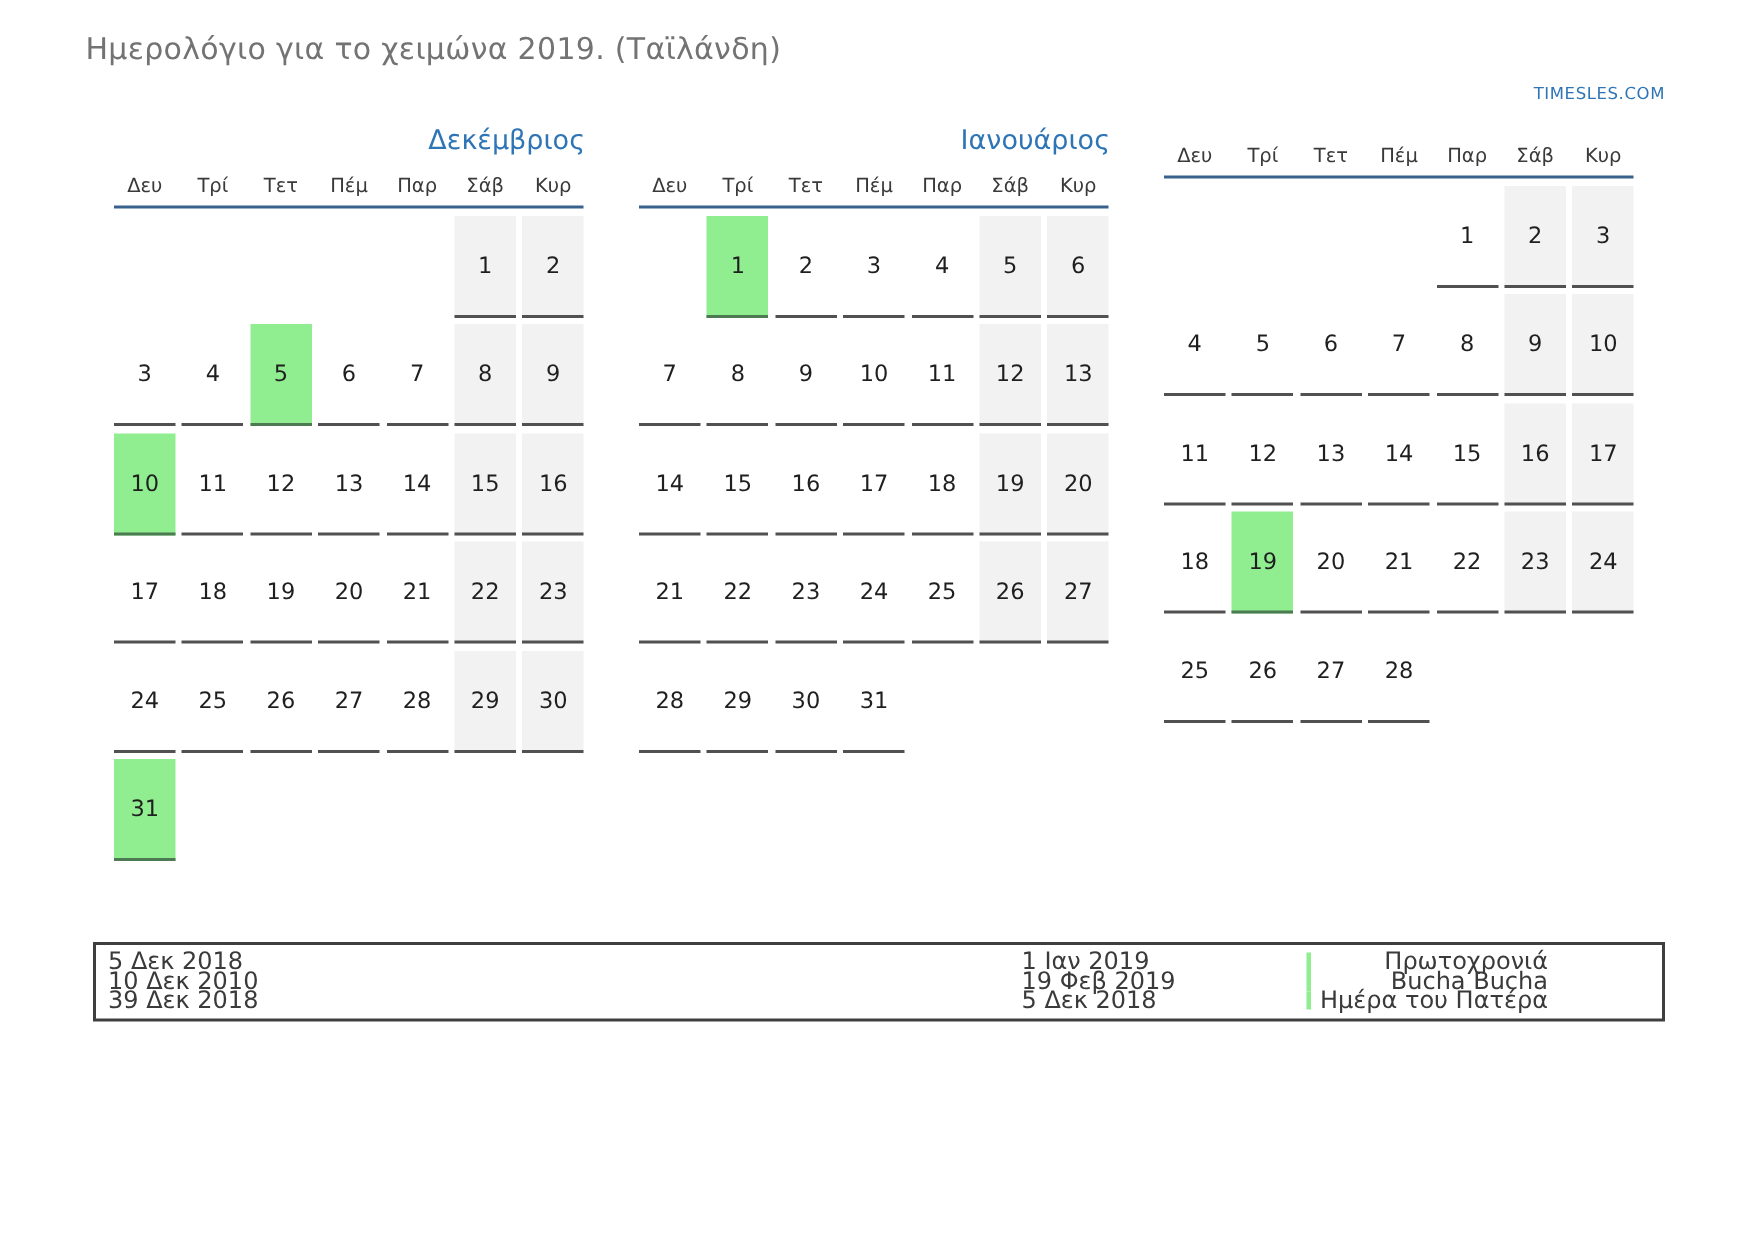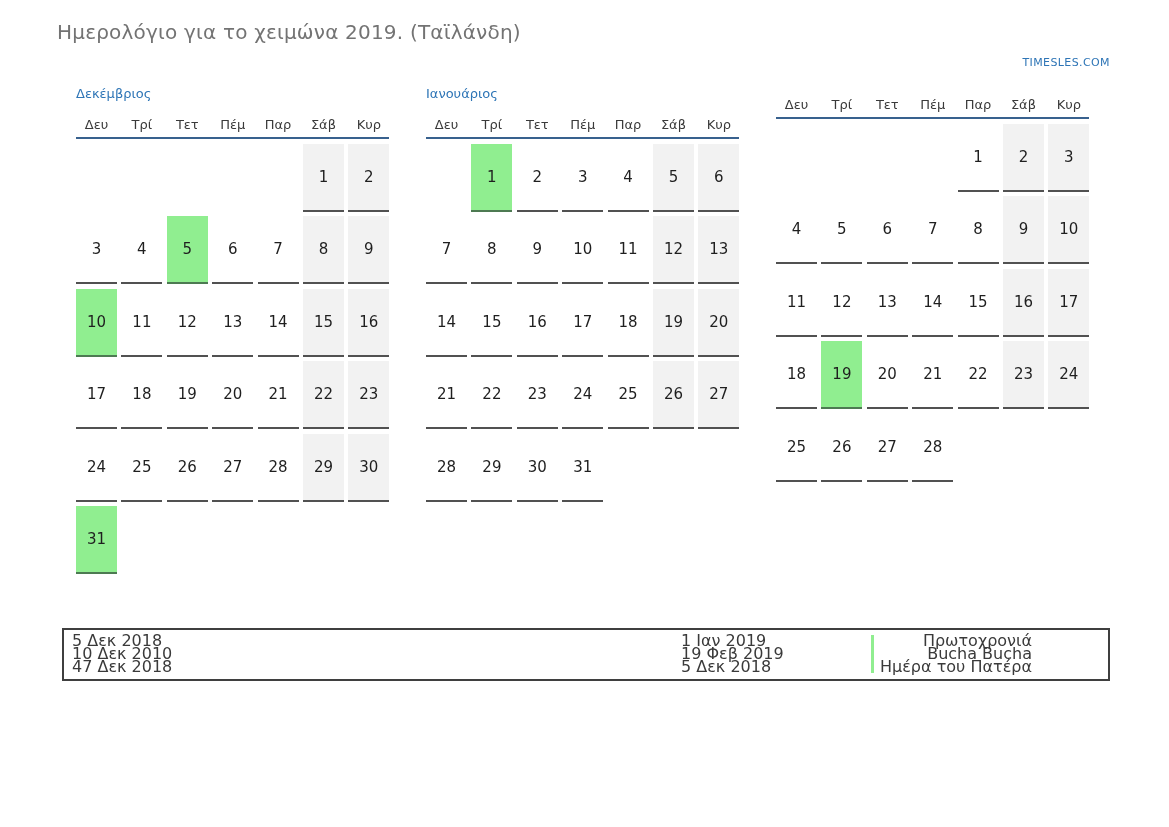--- a/index.html
+++ b/index.html
@@ -21,21 +21,21 @@
     font-size:20px;font-weight:400;color:#737373;letter-spacing:0.2px;
   }
   .brand{
     position:absolute;top:24px;right:59px;
     font-size:11px;font-weight:400;color:var(--accent);
     letter-spacing:0.4px;text-decoration:none;cursor:pointer;margin-top:32px;
   }
   .months{position:absolute;left:0;top:0;width:100%;height:100%;}
   .month{position:absolute;top:84px;width:314px;}
   .month-name{
-    text-align:left;font-size:13px;color:var(--accent);height:20px;line-height:20px;
+    text-align:right;font-size:18px;color:var(--accent);height:20px;line-height:20px;
   }
   .weekdays{
     display:grid;grid-template-columns:repeat(7,41px);column-gap:4.4px;
     margin-top:13px;
   }
   .weekday{
     text-align:center;font-size:13px;color:#3a3a3a;height:15px;line-height:15px;
   }
   .head-rule{
     border-bottom:2.5px solid var(--line-blue);margin-top:5px;width:313.4px;
@@ -435,21 +435,21 @@
         <div class="cell empty"></div>
         <div class="cell empty"></div>
       </div>
     </div>
   </div>
 
 <div class="legend">
   <div class="legend-col lg-d1">
       <div class="legend-line">5 Δεκ 2018</div>
       <div class="legend-line">10 Δεκ 2010</div>
-      <div class="legend-line">47 Δεκ 2018</div>
+      <div class="legend-line">39 Δεκ 2018</div>
     </div>
   <div class="legend-col lg-d2">
       <div class="legend-line">1 Ιαν 2019</div>
       <div class="legend-line">19 Φεβ 2019</div>
       <div class="legend-line">5 Δεκ 2018</div>
     </div>
   <div class="legend-col lg-e2">
       <div class="legend-line event">Πρωτοχρονιά</div>
       <div class="legend-line event">Bucha Bucha</div>
       <div class="legend-line event">Ημέρα του Πατέρα</div>

